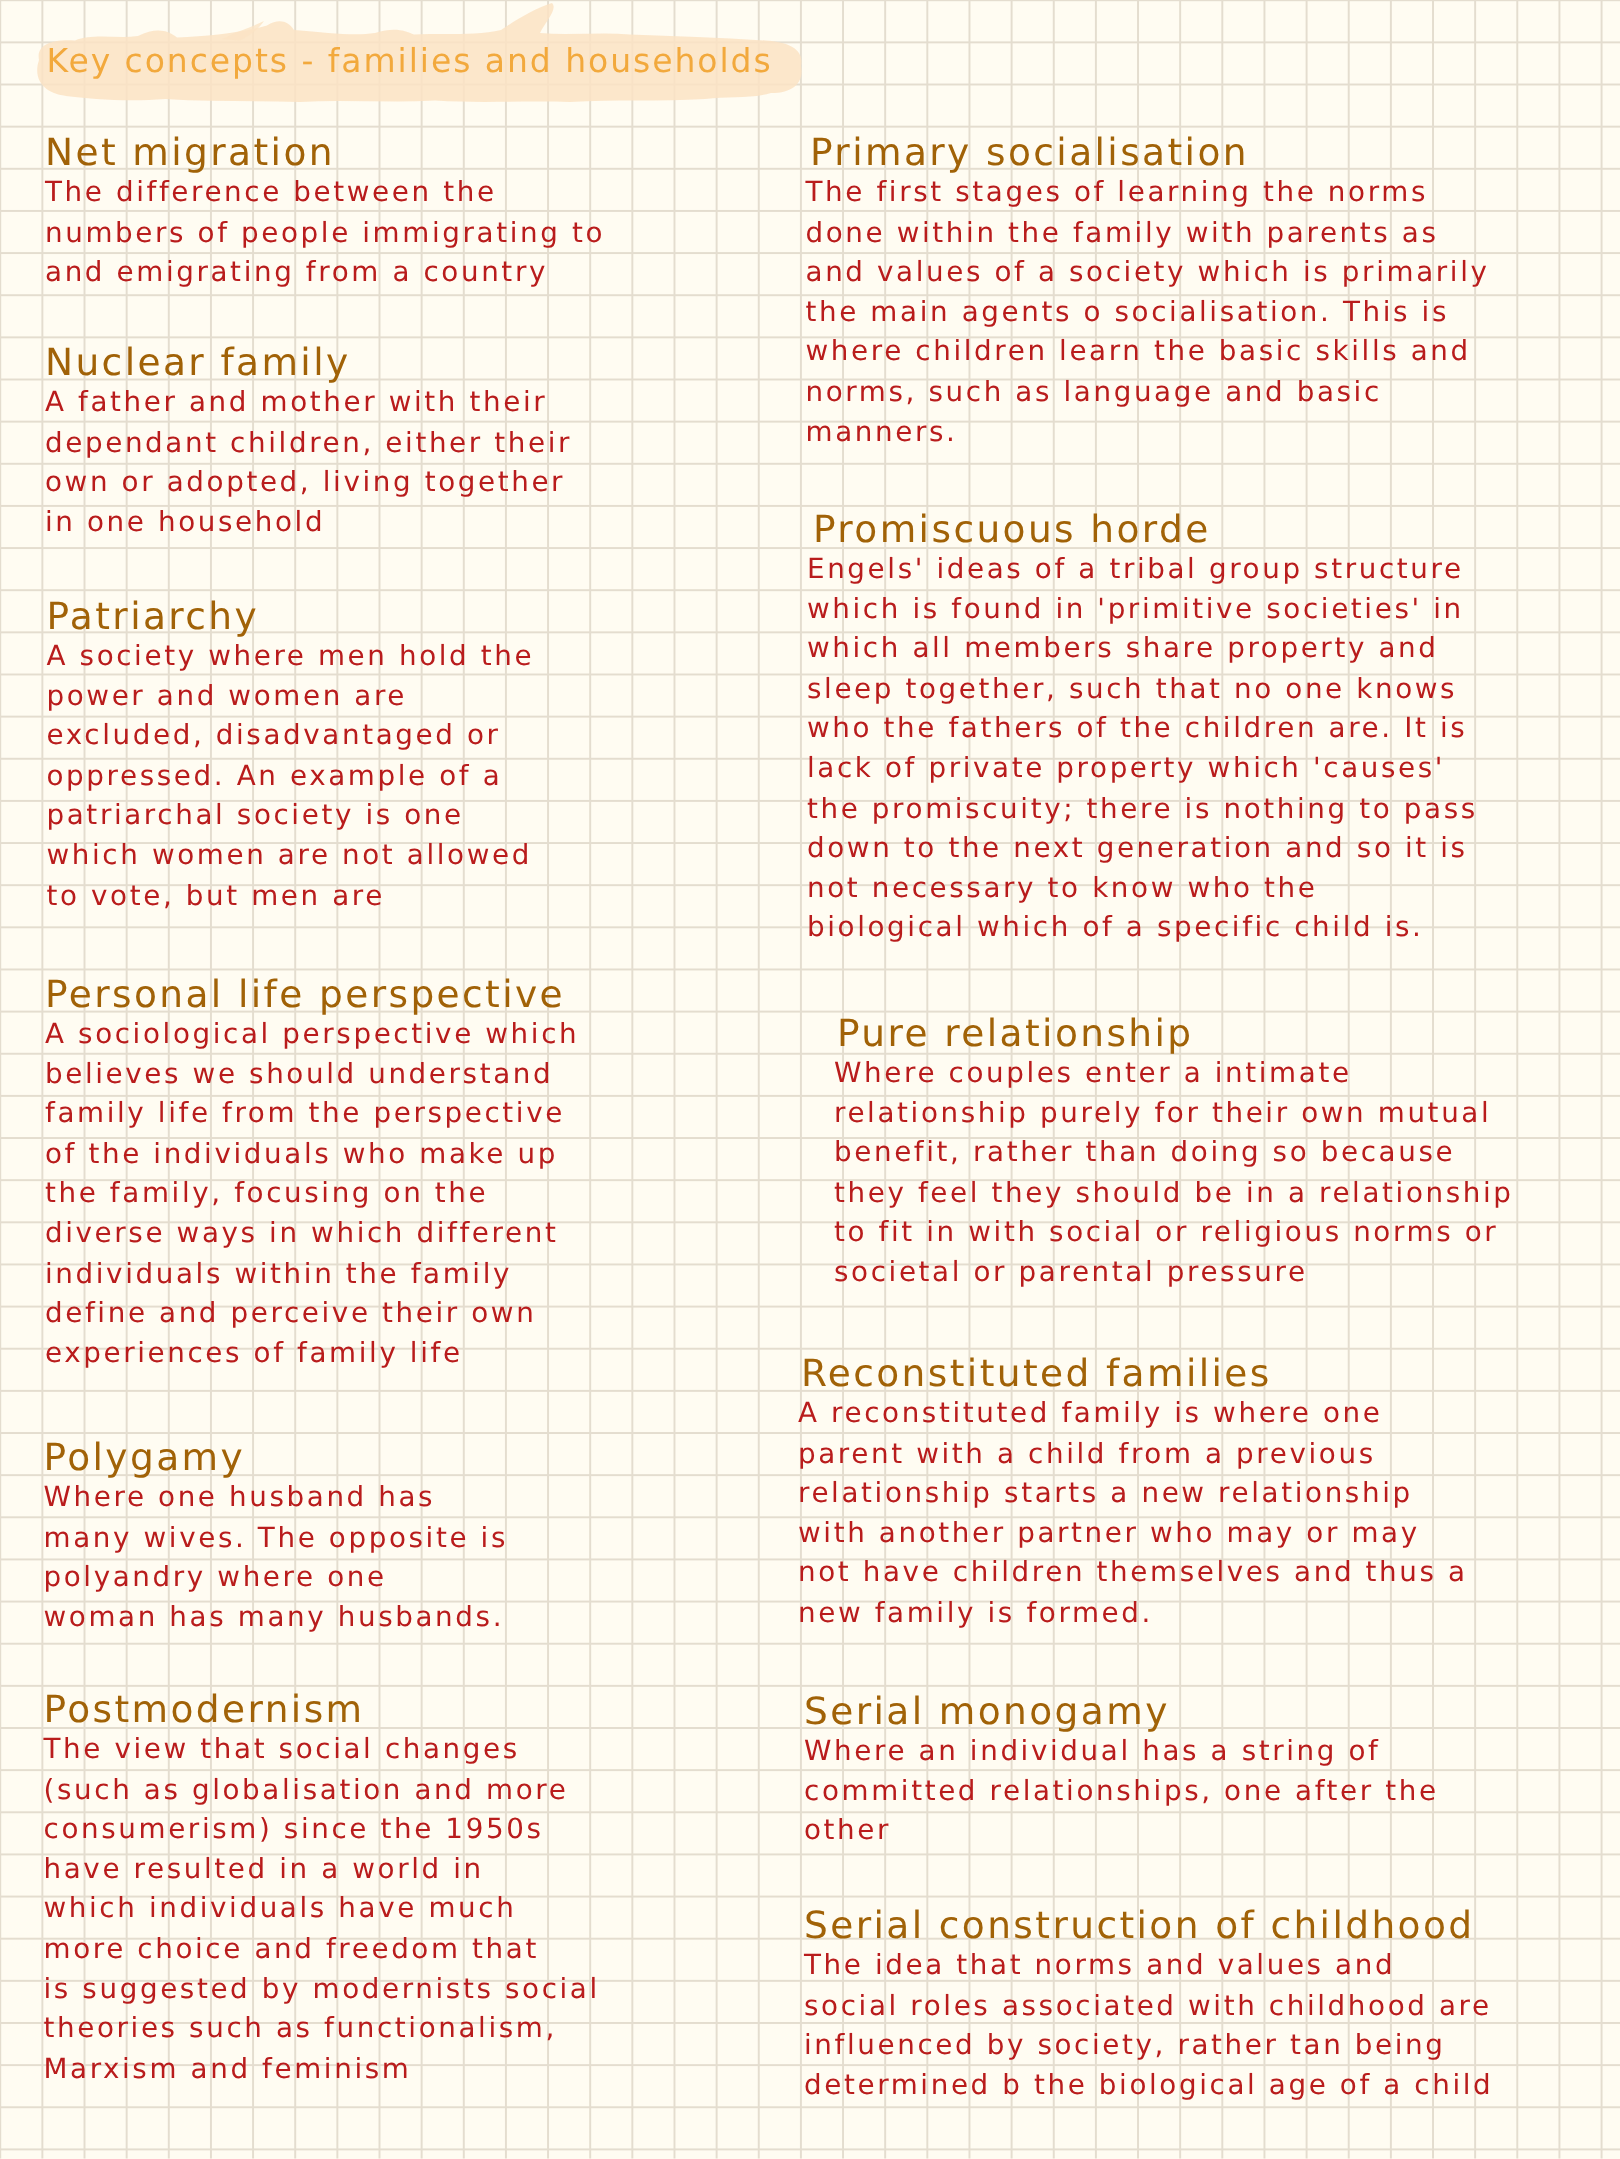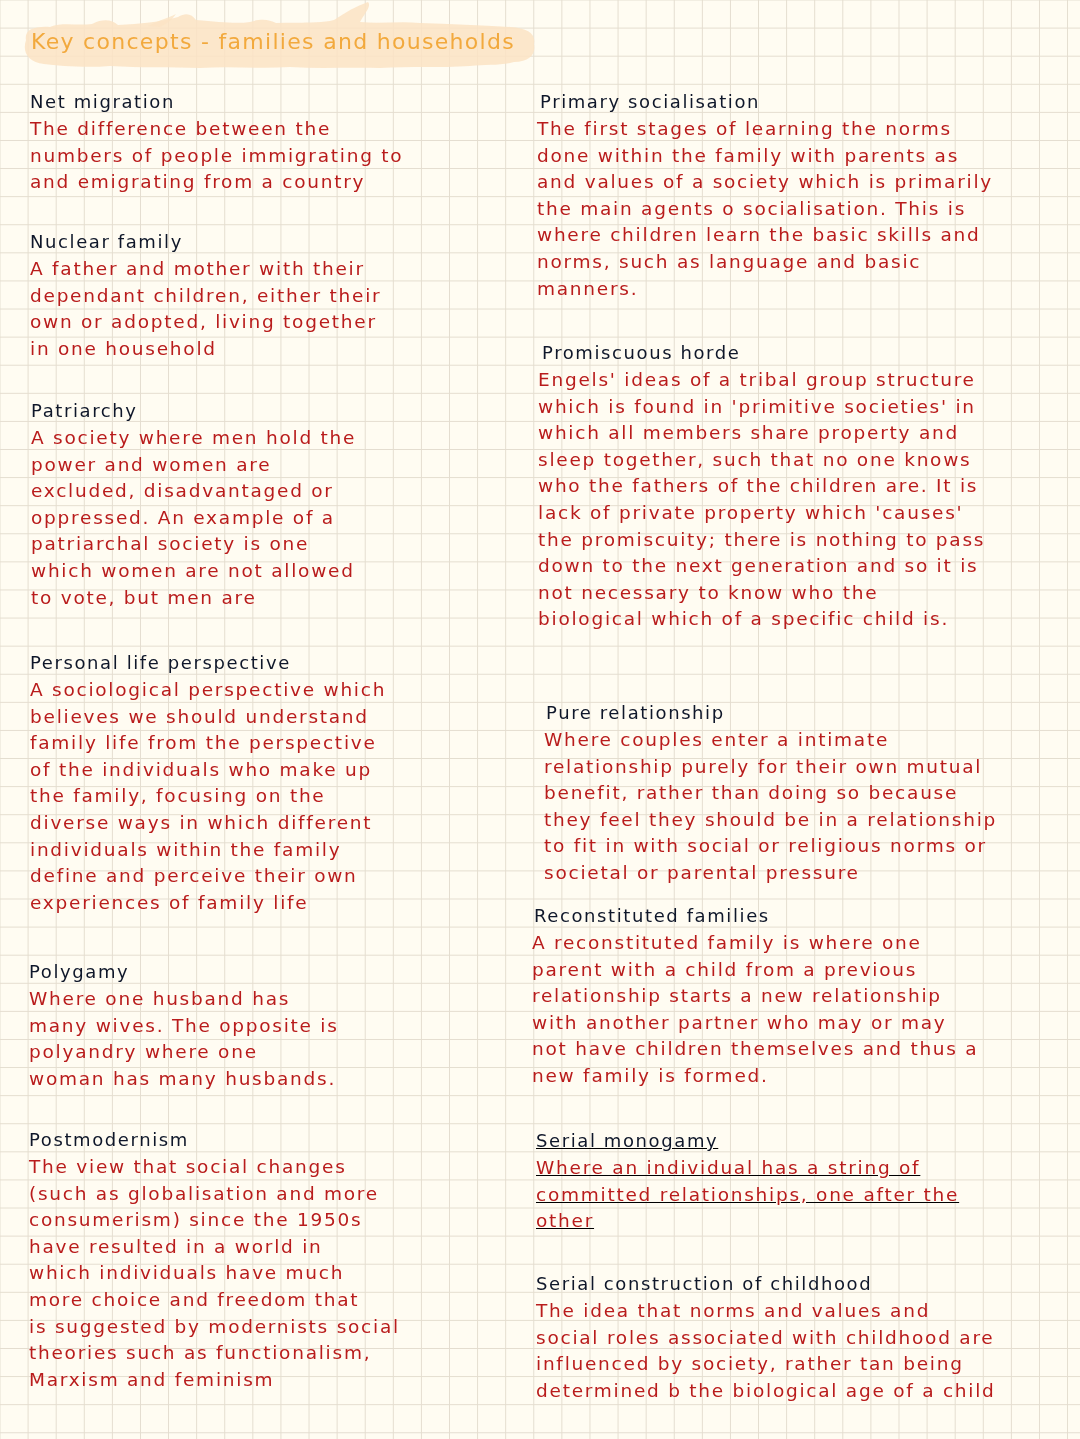--- a/index.html
+++ b/index.html
@@ -35,23 +35,23 @@
     letter-spacing: 1.3px;
     color: #f2a93d;
     white-space: nowrap;
     line-height: 26px;
   }
   .section {
     position: absolute;
     white-space: nowrap;
   }
   .term {
-    font-size: 18px;
+    font-size: 25px;
     letter-spacing: 1.6px;
-    color: #0f172a;
+    color: #a16207;
     line-height: 24px;
     height: 26px;
     font-weight: normal;
   }
   .def {
     font-size: 18.5px;
     letter-spacing: 1.75px;
     color: #b91c1c;
     line-height: 26.6px;
   }
@@ -164,21 +164,21 @@
     <span class="def-line">sleep together, such that no one knows</span>
     <span class="def-line">who the fathers of the children are. It is</span>
     <span class="def-line">lack of private property which 'causes'</span>
     <span class="def-line">the promiscuity; there is nothing to pass</span>
     <span class="def-line">down to the next generation and so it is</span>
     <span class="def-line">not necessary to know who the</span>
     <span class="def-line">biological which of a specific child is.</span>
   </div>
 </div>
 
-<div class="section" style="left:546px; top:677px;margin-top:24px;">
+<div class="section" style="left:558px; top:677px;">
   <div class="term">Pure relationship</div>
   <div class="def" style="margin-left:-2px;">
     <span class="def-line">Where couples enter a intimate</span>
     <span class="def-line">relationship purely for their own mutual</span>
     <span class="def-line">benefit, rather than doing so because</span>
     <span class="def-line">they feel they should be in a relationship</span>
     <span class="def-line">to fit in with social or religious norms or</span>
     <span class="def-line">societal or parental pressure</span>
   </div>
 </div>
@@ -188,21 +188,21 @@
   <div class="def" style="margin-left:-2px;">
     <span class="def-line">A reconstituted family is where one</span>
     <span class="def-line">parent with a child from a previous</span>
     <span class="def-line">relationship starts a new relationship</span>
     <span class="def-line">with another partner who may or may</span>
     <span class="def-line">not have children themselves and thus a</span>
     <span class="def-line">new family is formed.</span>
   </div>
 </div>
 
-<div class="section" style="left:536px; top:1129px;text-decoration:underline;">
+<div class="section" style="left:536px; top:1129px;">
   <div class="term">Serial monogamy</div>
   <div class="def">
     <span class="def-line">Where an individual has a string of</span>
     <span class="def-line">committed relationships, one after the</span>
     <span class="def-line">other</span>
   </div>
 </div>
 
 <div class="section" style="left:536px; top:1272px;">
   <div class="term">Serial construction of childhood</div>

